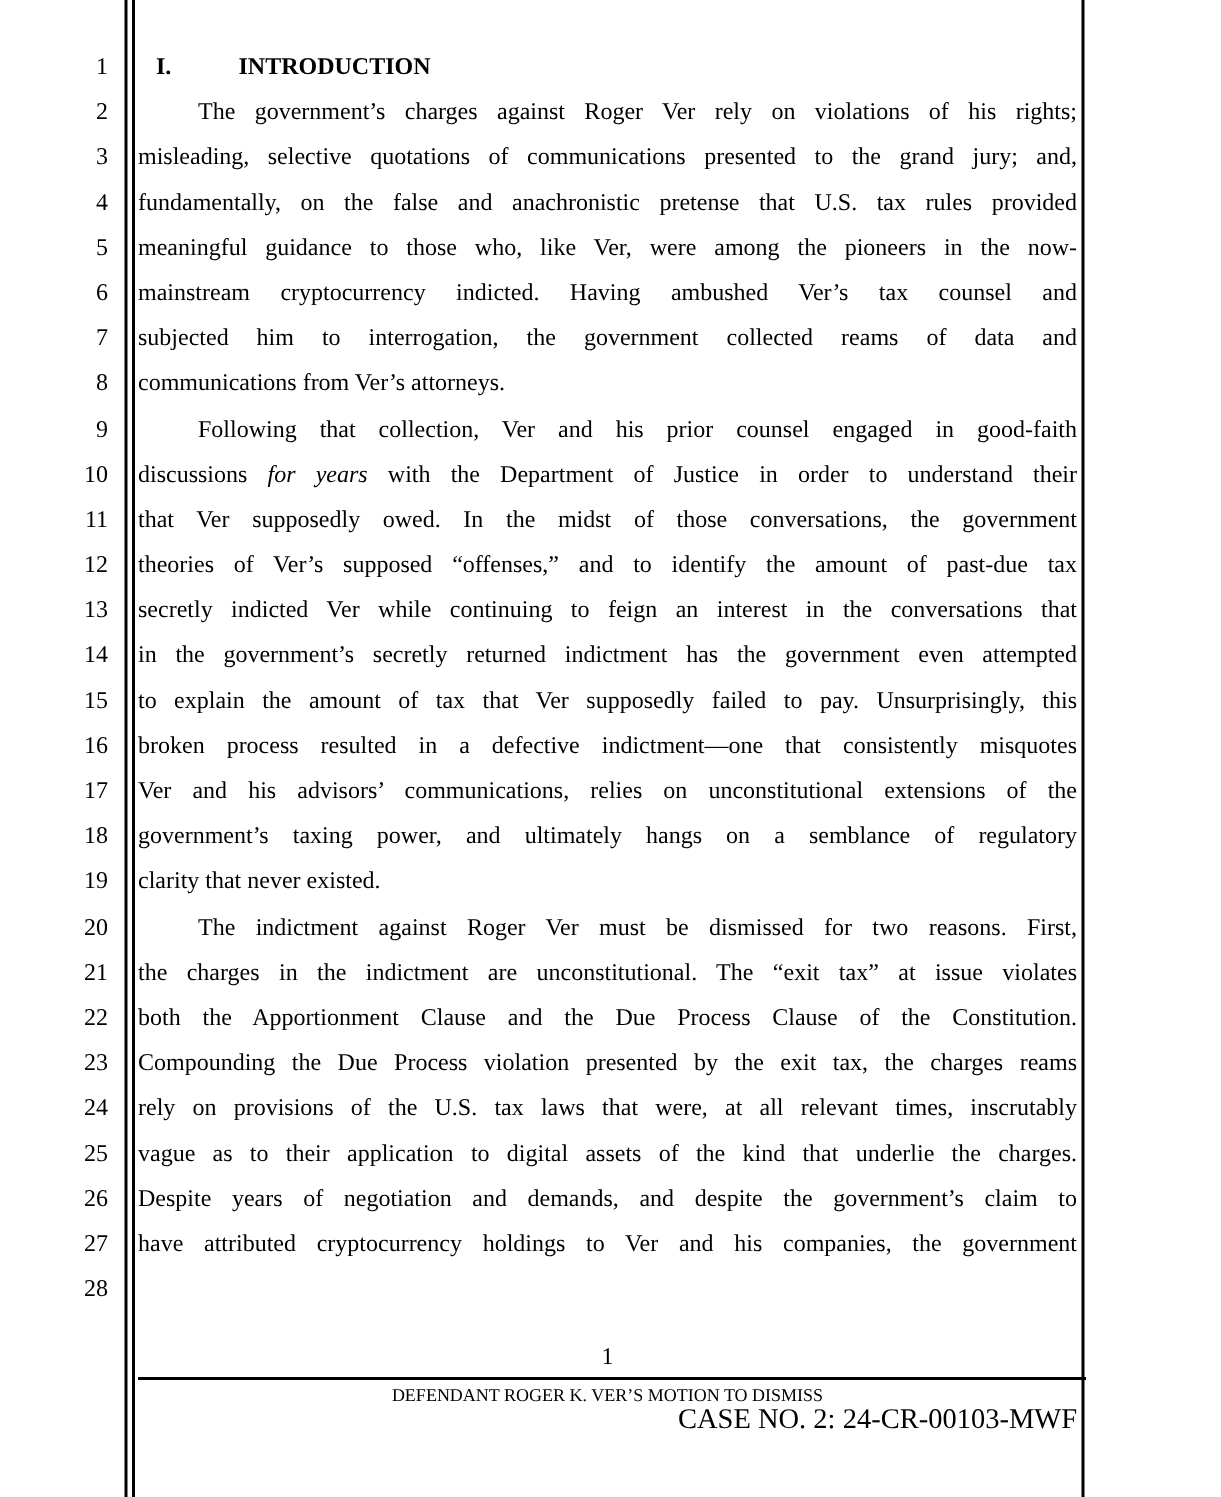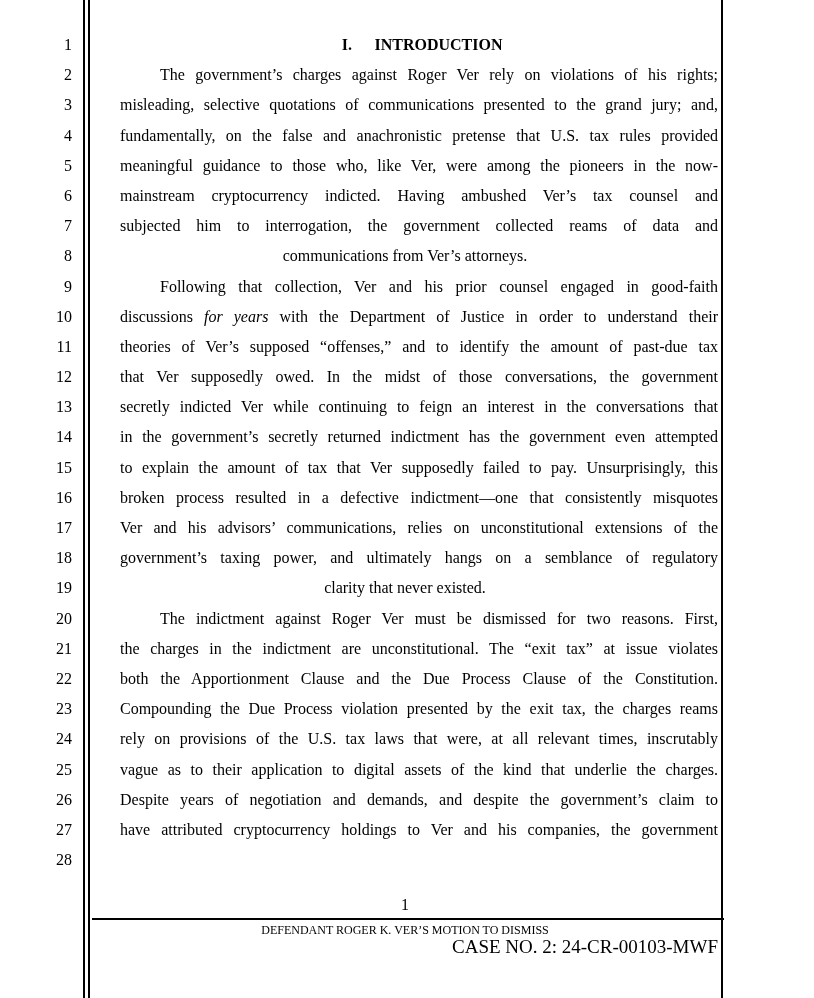--- a/index.html
+++ b/index.html
@@ -44,27 +44,26 @@
   .textcol {
     position: absolute;
     left: 92px;
     top: 30px;
     width: 626px;
     font-size: 16px;
   }
   .line {
     height: 30.2px;
     line-height: 30.2px;
-    text-align: center;
+    text-align: left;
     white-space: normal;
   }
   .line.j {
     text-align: justify;
     text-align-last: justify;
-    margin-left: 28px;
   }
   .line.ind { text-indent: 40px; }
   .line.heading {
     font-weight: bold;
     padding-left: 12px;
   }
   .h-num {
     display: inline-block;
     width: 55px;
   }
@@ -150,22 +149,22 @@
     <div class="line heading"><span class="h-num">I.</span><span>INTRODUCTION</span></div>
     <div class="line j ind">The government’s charges against Roger Ver rely on violations of his rights;</div>
     <div class="line j">misleading, selective quotations of communications presented to the grand jury; and,</div>
     <div class="line j">fundamentally, on the false and anachronistic pretense that U.S. tax rules provided</div>
     <div class="line j">meaningful guidance to those who, like Ver, were among the pioneers in the now-</div>
     <div class="line j">mainstream cryptocurrency indicted. Having ambushed Ver’s tax counsel and</div>
     <div class="line j">subjected him to interrogation, the government collected reams of data and</div>
     <div class="line">communications from Ver’s attorneys.</div>
     <div class="line j ind">Following that collection, Ver and his prior counsel engaged in good-faith</div>
     <div class="line j"><span>discussions </span><span class="it">for years</span><span> with the Department of Justice in order to understand their</span></div>
+    <div class="line j">that Ver supposedly owed. In the midst of those conversations, the government</div>
     <div class="line j">theories of Ver’s supposed “offenses,” and to identify the amount of past-due tax</div>
-    <div class="line j">that Ver supposedly owed. In the midst of those conversations, the government</div>
     <div class="line j">secretly indicted Ver while continuing to feign an interest in the conversations that</div>
     <div class="line j">in the government’s secretly returned indictment has the government even attempted</div>
     <div class="line j">to explain the amount of tax that Ver supposedly failed to pay. Unsurprisingly, this</div>
     <div class="line j">broken process resulted in a defective indictment—one that consistently misquotes</div>
     <div class="line j">Ver and his advisors’ communications, relies on unconstitutional extensions of the</div>
     <div class="line j">government’s taxing power, and ultimately hangs on a semblance of regulatory</div>
     <div class="line">clarity that never existed.</div>
     <div class="line j ind">The indictment against Roger Ver must be dismissed for two reasons. First,</div>
     <div class="line j">the charges in the indictment are unconstitutional. The “exit tax” at issue violates</div>
     <div class="line j">both the Apportionment Clause and the Due Process Clause of the Constitution.</div>

